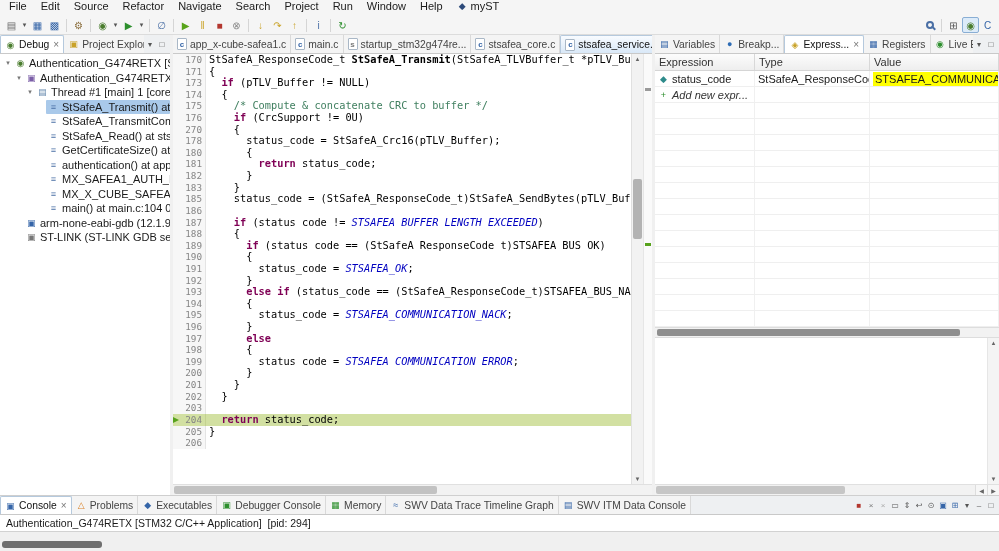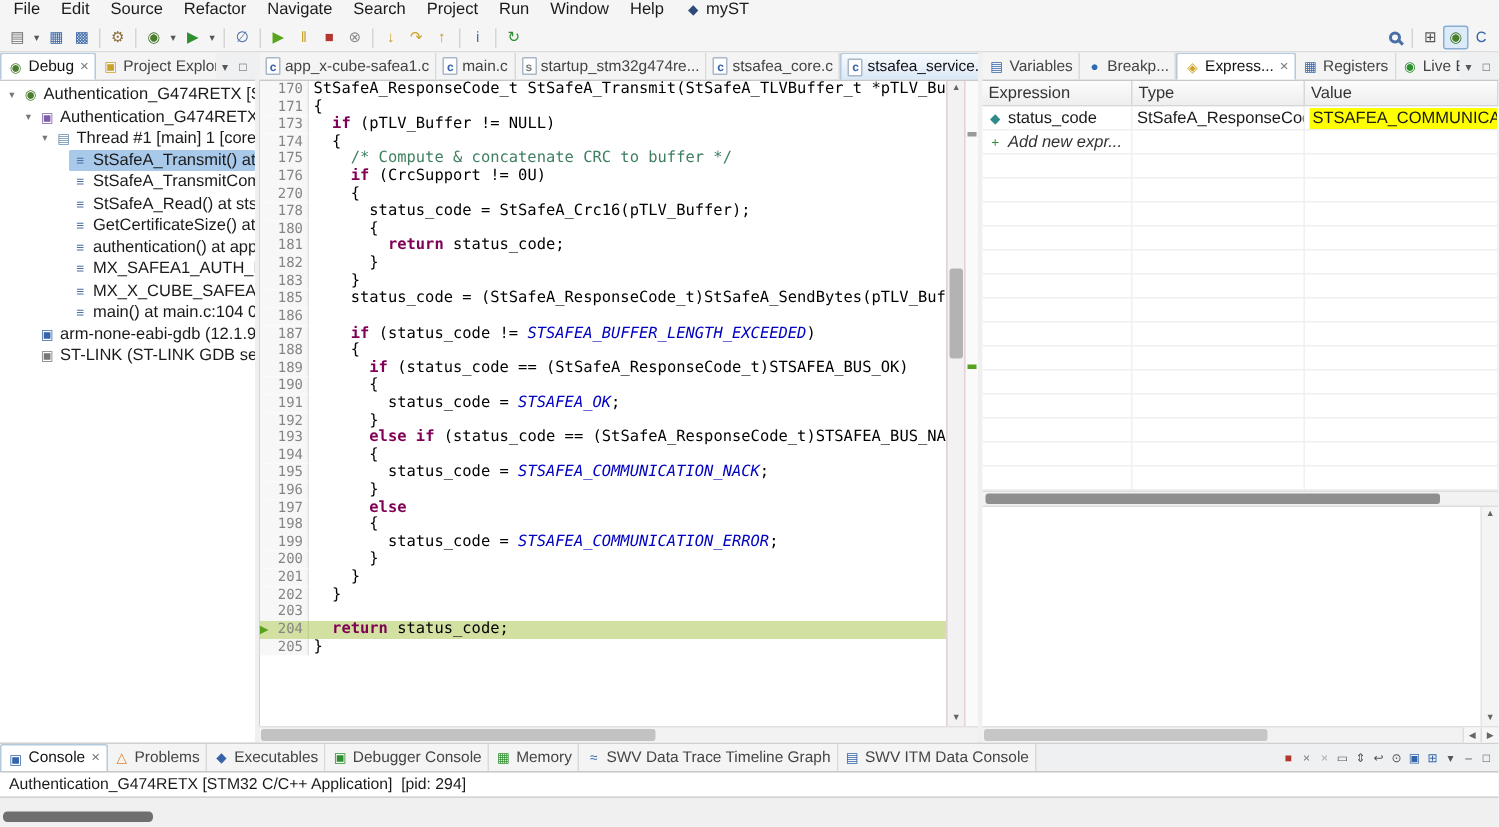--- a/index.html
+++ b/index.html
@@ -30,33 +30,33 @@
 .tclose{color:#777;font-size:10px;margin-left:1px}
 .hicons{position:absolute;right:0;top:0;bottom:0;display:flex;align-items:center;padding-right:2px;background:#eef0f2}
 .hicons .tbtn{width:12px;height:14px;font-size:8px}
 .icn{width:11px;height:12px;display:inline-flex;align-items:center;justify-content:center;font-size:9px;flex:none}
 .fic{width:10px;height:12px;background:#fff;border:1px solid #a9b7c6;font-size:8px;font-weight:bold;border-radius:1px}
 #dbg-tree{flex:1;background:#fff;overflow:hidden;padding-top:2px}
 .trow{height:14.5px;display:flex;align-items:center;white-space:nowrap;overflow:hidden}
 .texp{width:10px;font-size:7px;color:#777;text-align:center;flex:none}
 .tcore{display:flex;align-items:center;gap:3px;padding:0 2px;height:100%;overflow:hidden}
 .tsel{background:#a9c9ea;border-radius:1px}
-#editor-body{flex:1;display:flex;min-height:0;background:#be185d}
+#editor-body{flex:1;display:flex;min-height:0;background:#14b8a6}
 #code-lines{flex:1;min-width:0;overflow:hidden;background:#fff}
 .cl{height:11.62px;line-height:11.62px;display:flex;align-items:center;overflow:hidden}
 .cann{width:9px;height:100%;background:#f7f7f7;flex:none;display:flex;align-items:center}
 .cnum{width:24px;height:100%;background:#f7f7f7;border-right:1px solid #e4e4e4;color:#858585;text-align:right;padding-right:3px;font-family:"DejaVu Sans Mono",monospace;font-size:9.3px;flex:none}
 .ccode{flex:1;min-width:0;white-space:pre;overflow:hidden;font-family:"DejaVu Sans Mono",monospace;font-size:10.3px;color:#000;padding-left:3px}
 .clhl{background:#d2e0a2}
 .clhl .cann,.clhl .cnum{background:transparent;border-right-color:#c3d190}
 .iparrow{width:0;height:0;border-left:6px solid #57a21c;border-top:3.5px solid transparent;border-bottom:3.5px solid transparent;display:inline-block}
 .kw{color:#7f0055;font-weight:bold}
 .cm{color:#3f7f5f}
 .en{color:#0000c0;font-style:italic}
-.fn{font-weight:normal}
+.fn{font-weight:bold}
 #ed-vscroll{width:12px;background:#f2f2f2;border-left:1px solid #e0e0e0;position:relative;flex:none;display:flex;flex-direction:column;justify-content:space-between}
 .sarrow{height:10px;display:flex;align-items:center;justify-content:center;font-size:6px;color:#666}
 #ed-vthumb{position:absolute;left:1px;right:1px;top:29%;height:14%;background:#b3b3b3;border-radius:2px}
 #ov-ruler{width:9px;background:#fafafa;border-left:1px solid #e6e6e6;position:relative;flex:none}
 .ovtick{position:absolute;left:1px;right:1px;height:3px}
 #ed-hscroll{height:11px;background:#f2f2f2;border-top:1px solid #e0e0e0;position:relative;flex:none}
 #ed-hthumb{position:absolute;top:1px;bottom:1px;left:1px;width:55%;background:#c2c2c2;border-radius:2px}
 #expr-colheader{height:17px;display:flex;background:linear-gradient(#fcfcfc,#eee);border-bottom:1px solid #d5d5d5;flex:none;align-items:center}
 .xh{padding:1px 4px;border-right:1px solid #d8d8d8;color:#333;height:100%;display:flex;align-items:center}
 .colx{width:100px;flex:none}
@@ -466,20 +466,25 @@
                 <span class="iparrow"></span>
               </span>
               <span class="cnum">204</span>
               <span class="ccode"><span>  </span><span class="kw">return</span><span> status_code;</span></span>
             </div>
             <div class="cl">
               <span class="cann"></span>
               <span class="cnum">205</span>
               <span class="ccode"><span>}</span></span>
             </div>
+            <div class="cl">
+              <span class="cann"></span>
+              <span class="cnum">206</span>
+              <span class="ccode"></span>
+            </div>
           </div>
         <div id="ed-vscroll">
           <div class="sarrow">▲</div>
           <div id="ed-vthumb"></div>
           <div class="sarrow">▼</div>
         </div>
         <div id="ov-ruler">
           <div class="ovtick" style="top:8%;background:#9a9a9a"></div>
           <div class="ovtick" style="top:44%;background:#57a21c"></div>
         </div>

